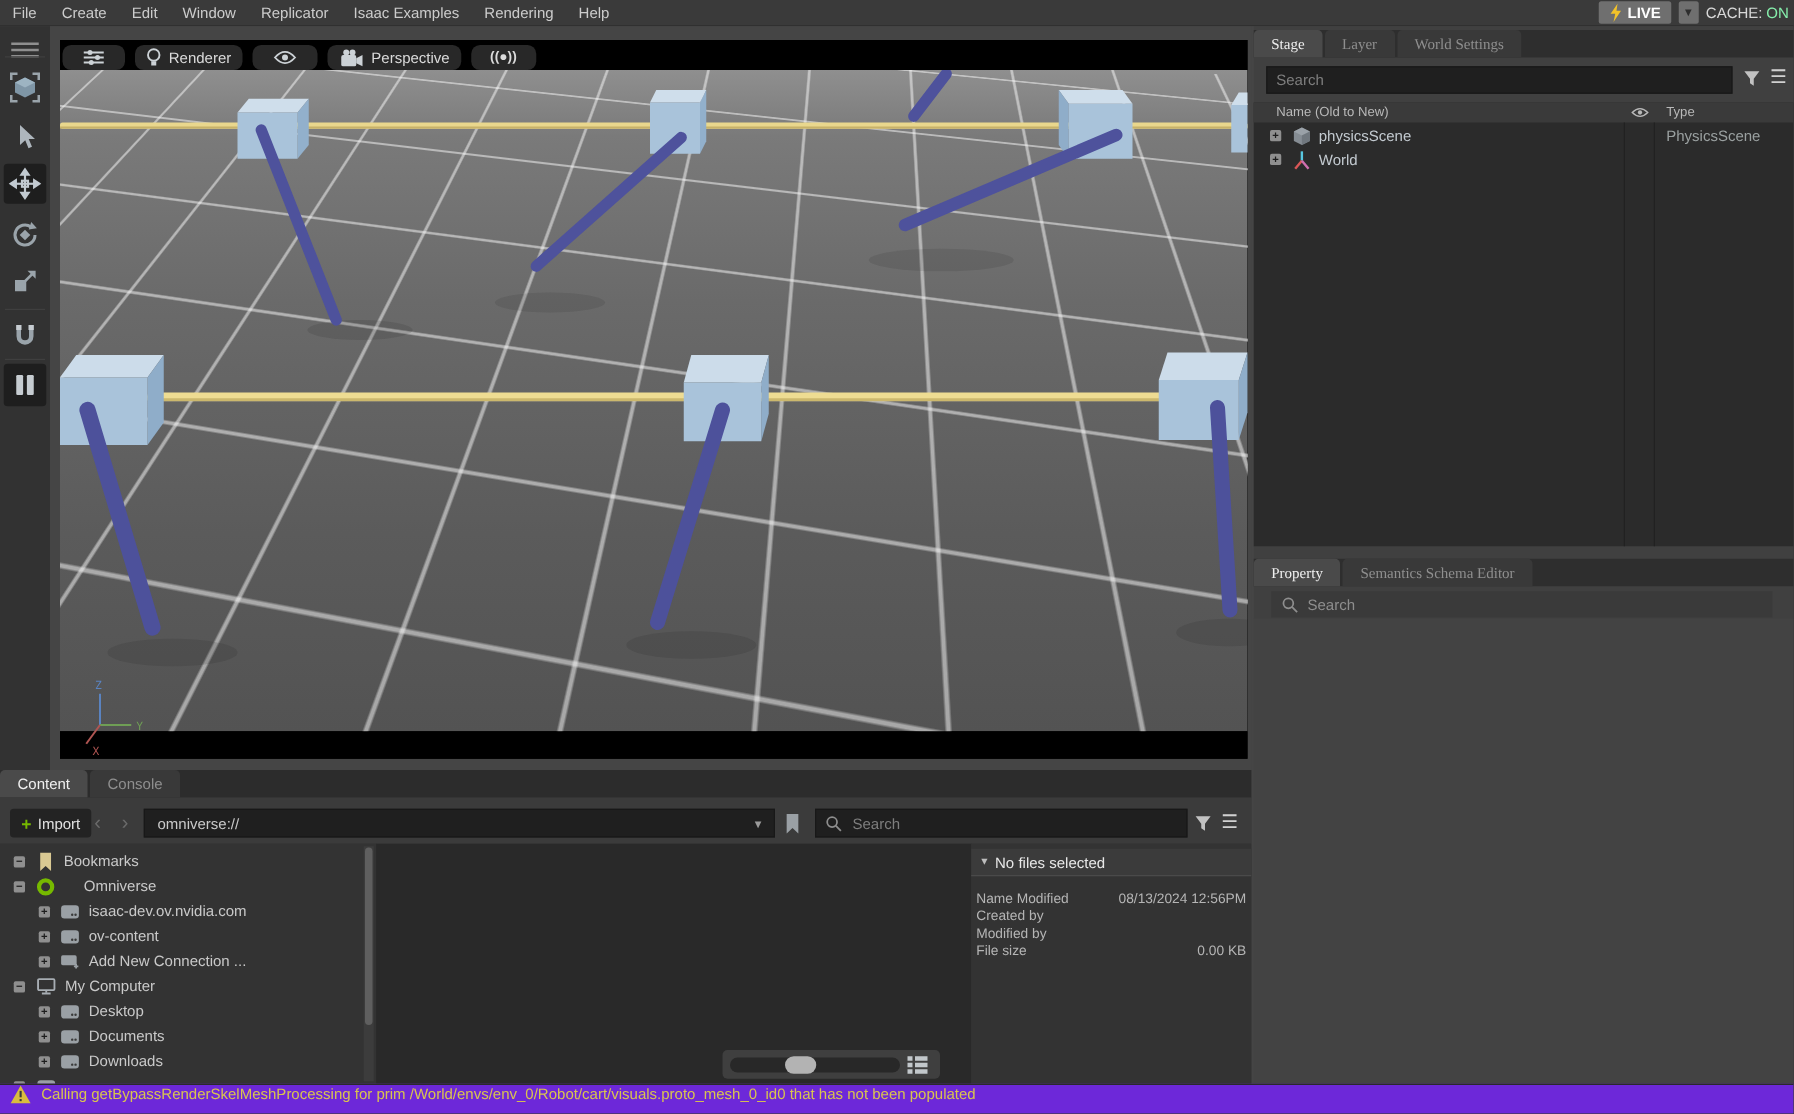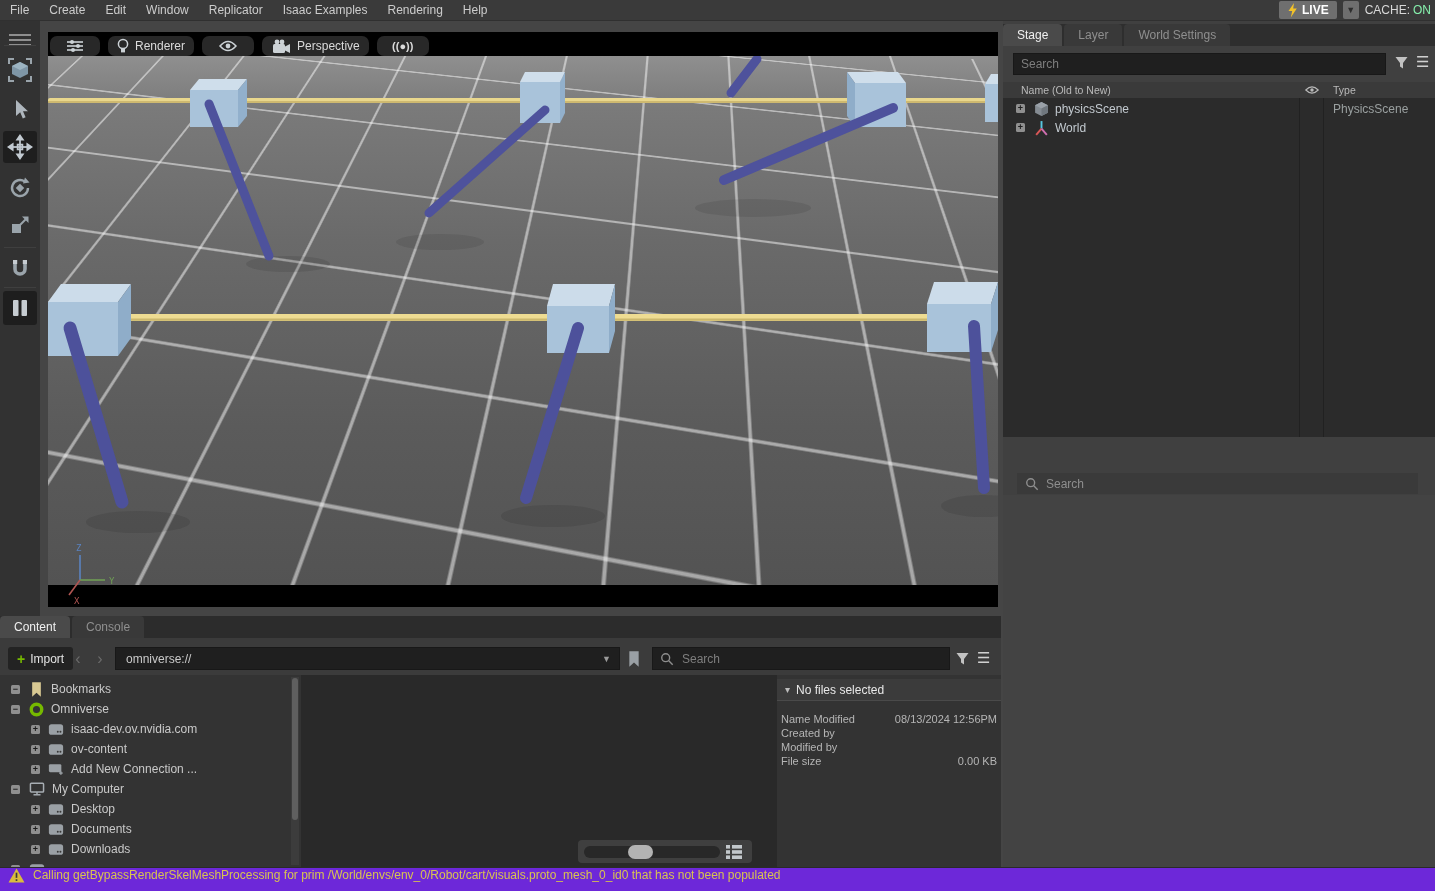--- a/index.html
+++ b/index.html
@@ -37,21 +37,21 @@
      transform:perspective(820px) rotateX(57deg) rotateZ(10deg);}
   #scene-svg{position:absolute;left:0;top:24px;width:950px;height:529px;}
   .vp-bar{position:absolute;left:0;width:950px;background:#000;}
   #vp-toolbar{position:absolute;left:2px;top:1px;height:26px;display:flex;gap:8px;align-items:center;}
   .vp-btn{height:20px;background:#2c2c2ce8;border-radius:7px;display:flex;align-items:center;gap:6px;padding:0 9px;color:#dadada;}
   #axis-gizmo{position:absolute;left:12px;top:506px;}
   .axis-label{font-size:9px;font-family:"DejaVu Sans Mono",monospace;}
 
   
   #right-panel{left:1001px;top:21px;width:434px;height:846px;background:#404040;border-left:2px solid #454545;box-sizing:border-box;}
-  .tabbar{position:absolute;left:0;width:432px;height:22px;background:#2e2e2e;display:flex;}
+  .tabbar{position:absolute;left:0;width:432px;height:22px;background:#2e2e2e;display:flex;font-family:Liberation Serif, serif;}
   .tab{height:22px;line-height:22px;padding:0 14px;background:#393939;color:#8f8f8f;border-radius:4px 4px 0 0;margin-right:2px;}
   .tab.active{background:#4a4a4a;color:#f0f0f0;}
   .search-input{background:#1f1f1f;border:1px solid #181818;color:#cfcfcf;outline:none;height:22px;box-sizing:border-box;padding:0 7px;font-size:12px;font-family:inherit;}
   .search-input::placeholder{color:#7e7e7e;}
   .icon-btn{display:flex;align-items:center;justify-content:center;}
   .hamburger{color:#d0d0d0;font-size:15px;line-height:15px;}
   #stage-tree{position:absolute;left:0;top:61px;width:432px;height:355px;background:#2b2b2b;}
   #stage-header{position:absolute;left:0;top:0;width:432px;height:16px;background:#3a3a3a;font-size:10.5px;color:#b9b9b9;}
   .col-sep{position:absolute;top:0;width:1px;height:355px;background:#212121;}
   .srow{position:absolute;left:0;width:432px;height:19px;display:flex;align-items:center;color:#c3cad0;}
@@ -361,20 +361,24 @@
         <svg style="margin-left:9px" width="15" height="16" viewBox="0 0 14 15">
           <line x1="7" y1="8" x2="7" y2="1" stroke="#58c7e0" stroke-width="1.8"></line>
           <line x1="7" y1="8" x2="2" y2="14" stroke="#d95757" stroke-width="1.8"></line>
           <line x1="7" y1="8" x2="12" y2="14" stroke="#d06fb0" stroke-width="1.8"></line>
         </svg>
         <span style="margin-left:6px">World</span>
         <span class="type-cell"></span>
       </div>
     </div>
 
+    <div class="tabbar" style="top:426px">
+      <div class="tab active">Property</div>
+      <div class="tab">Semantics Schema Editor</div>
+    </div>
 
     <div id="prop-search">
       <svg width="14" height="14" viewBox="0 0 16 16">
         <circle cx="6.5" cy="6.5" r="4.5" fill="none" stroke="#8e8e8e" stroke-width="1.6"></circle>
         <line x1="10" y1="10" x2="14.5" y2="14.5" stroke="#8e8e8e" stroke-width="1.6"></line>
       </svg>
       <span>Search</span>
     </div>
     <div class="abs" style="left:0;top:474px;width:432px;height:372px;background:#434343"></div>
   </div>
@@ -420,21 +424,21 @@
         <svg style="margin-left:10px" width="13" height="17" viewBox="0 0 18 22">
             <path d="M3,1 H15 V21 L9,15.5 L3,21 Z" fill="#d9c993"></path>
           </svg>
         <span style="margin-left:8px">Bookmarks</span>
       </div>
       <div class="crow" style="top:24px">
         <span class="pm" style="margin-left:11px">−</span>
         <svg style="margin-left:9px" width="15" height="15" viewBox="0 0 16 16">
           <circle cx="8" cy="8" r="5.6" fill="none" stroke="#76b900" stroke-width="3.6"></circle>
         </svg>
-        <span style="margin-left:7px">Omniverse</span>
+        <span style="margin-left:23px">Omniverse</span>
       </div>
       <div class="crow" style="top:44px">
         <span class="pm" style="margin-left:31px">+</span>
         <svg style="margin-left:8px" width="16" height="13" viewBox="0 0 18 14">
           <rect x="1" y="1" width="16" height="12" rx="3" fill="#9aa0a5"></rect>
           <circle cx="11" cy="9.5" r="1.1" fill="#3a3a3a"></circle>
             <circle cx="14" cy="9.5" r="1.1" fill="#3a3a3a"></circle>
         </svg>
         <span style="margin-left:7px">isaac-dev.ov.nvidia.com</span>
       </div>

